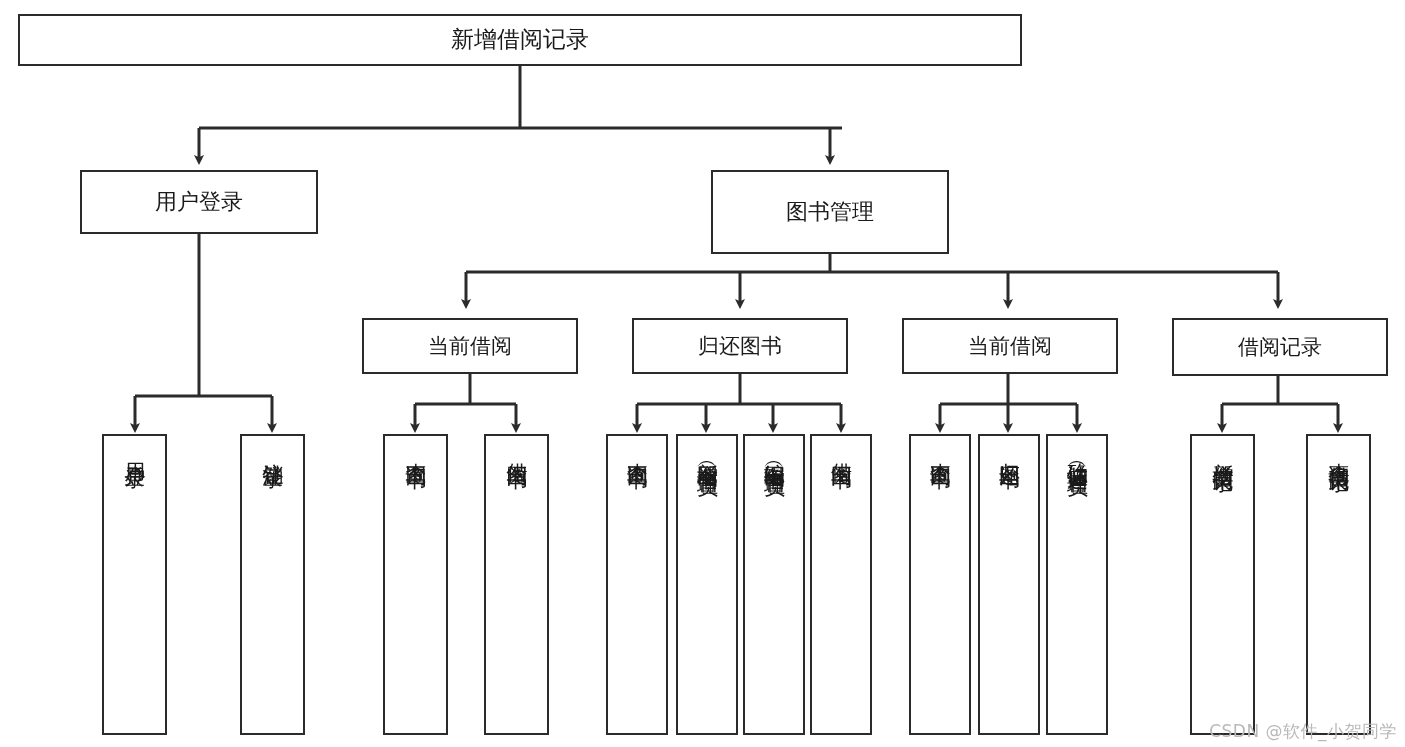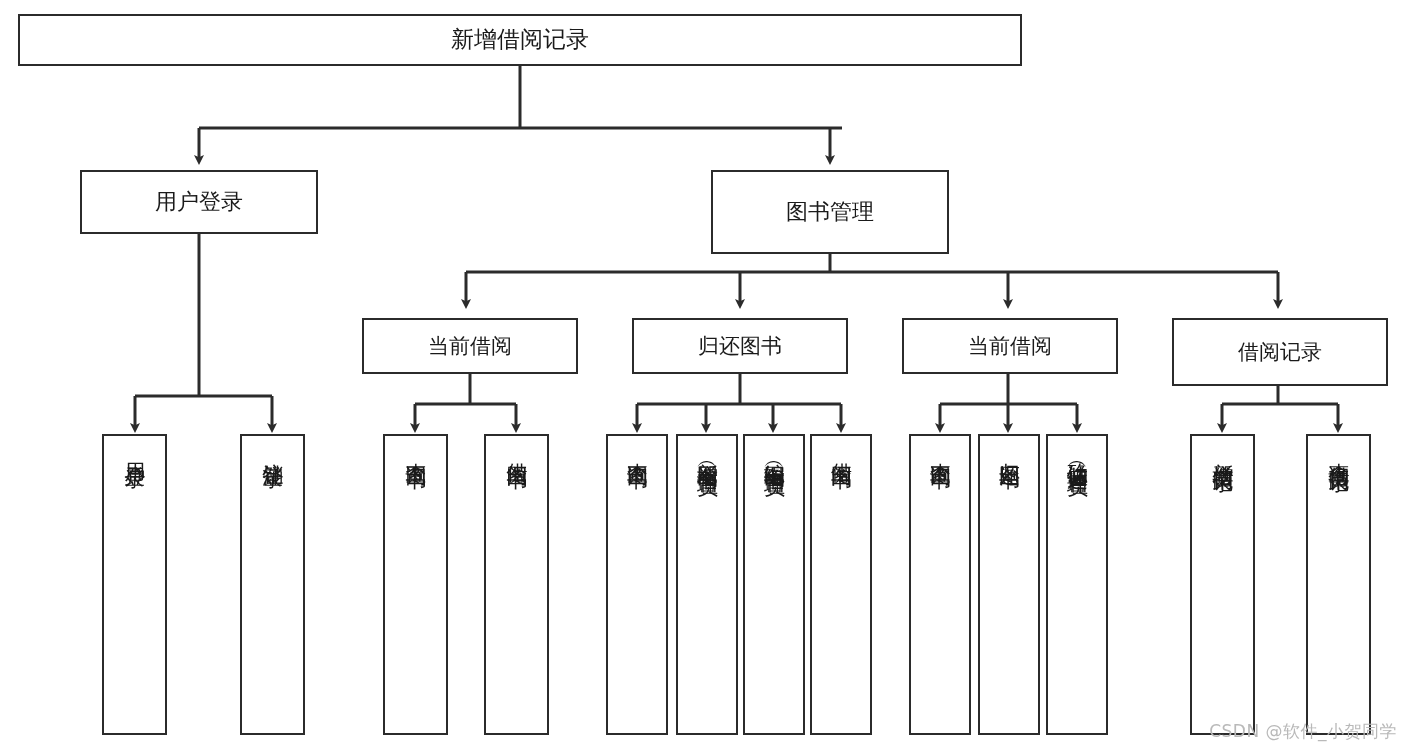--- a/index.html
+++ b/index.html
@@ -140,21 +140,21 @@
 
   <div class="node lvl2" style="left:362px; top:318px; width:216px; height:56px;">
     <span class="label">当前借阅</span>
   </div>
   <div class="node lvl2" style="left:632px; top:318px; width:216px; height:56px;">
     <span class="label">归还图书</span>
   </div>
   <div class="node lvl2" style="left:902px; top:318px; width:216px; height:56px;">
     <span class="label">当前借阅</span>
   </div>
-  <div class="node lvl2" style="left:1172px; top:318px; width:216px; height:68px;">
+  <div class="node lvl2" style="left:1172px; top:318px; width:216px; height:58px;">
     <span class="label">借阅记录</span>
   </div>
 
   <div class="node leaf" style="left:102px; top:434px; width:65px; height:301px;">
     <span class="label">用户登录</span>
   </div>
   <div class="node leaf" style="left:240px; top:434px; width:65px; height:301px;">
     <span class="label">注销登录</span>
   </div>
 

